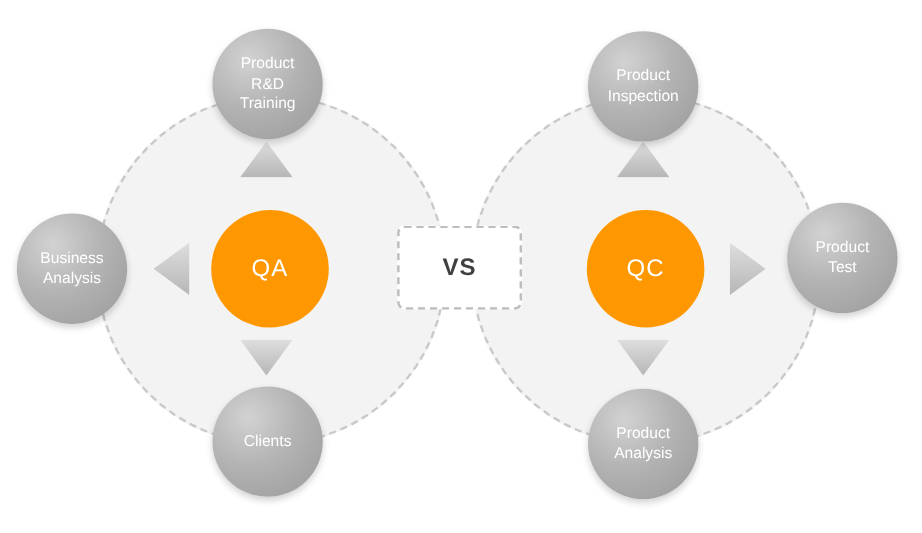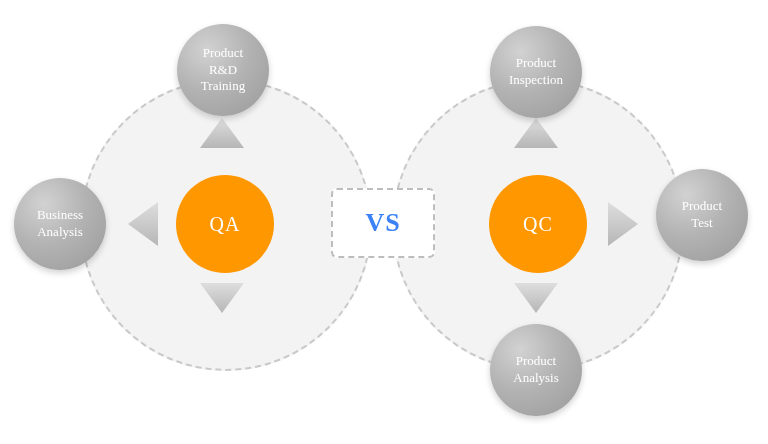--- a/index.html
+++ b/index.html
@@ -7,21 +7,20 @@
     padding: 0;
     background: #ffffff;
     font-family: "Liberation Sans", sans-serif;
   }
   .canvas {
     position: relative;
     width: 768px;
     height: 444px;
     background: #ffffff;
     overflow: hidden;
-    font-family: Liberation Serif, serif;
   }
   
   .dashed-circle {
     position: absolute;
     width: 292px;
     height: 292px;
     border-radius: 50%;
     border: 2px dashed #c9c9c9;
     background: #f3f3f3;
     box-sizing: border-box;
@@ -111,23 +110,23 @@
     background: #ffffff;
     border: 2px dashed #bdbdbd;
     border-radius: 6px;
     box-sizing: border-box;
     display: flex;
     align-items: center;
     justify-content: center;
     z-index: 3;
   }
   .vs-text {
-    font-size: 26px;
+    font-size: 20px;
     font-weight: 700;
-    color: #3b82f6;
+    color: #404040;
     letter-spacing: 1px;
   }
 </style>
 </head>
 <body>
 
 <div class="canvas">
 
   <div class="dashed-circle dashed-qa"></div>
   <div class="dashed-circle dashed-qc"></div>
@@ -138,20 +137,21 @@
 
   <div class="arrow arrow-vert arrow-up arr-qc-up"></div>
   <div class="arrow arrow-horiz arrow-right arr-qc-right"></div>
   <div class="arrow arrow-vert arrow-down arr-qc-down"></div>
 
   <div class="satellite sat-qa-top">Product
 R&amp;D
 Training</div>
   <div class="satellite sat-qa-left">Business
 Analysis</div>
+  <div class="satellite sat-qa-bottom">Clients</div>
 
   <div class="satellite sat-qc-top">Product
 Inspection</div>
   <div class="satellite sat-qc-right">Product
 Test</div>
   <div class="satellite sat-qc-bottom">Product
 Analysis</div>
 
   <div class="center-circle center-qa">QA</div>
   <div class="center-circle center-qc">QC</div>

